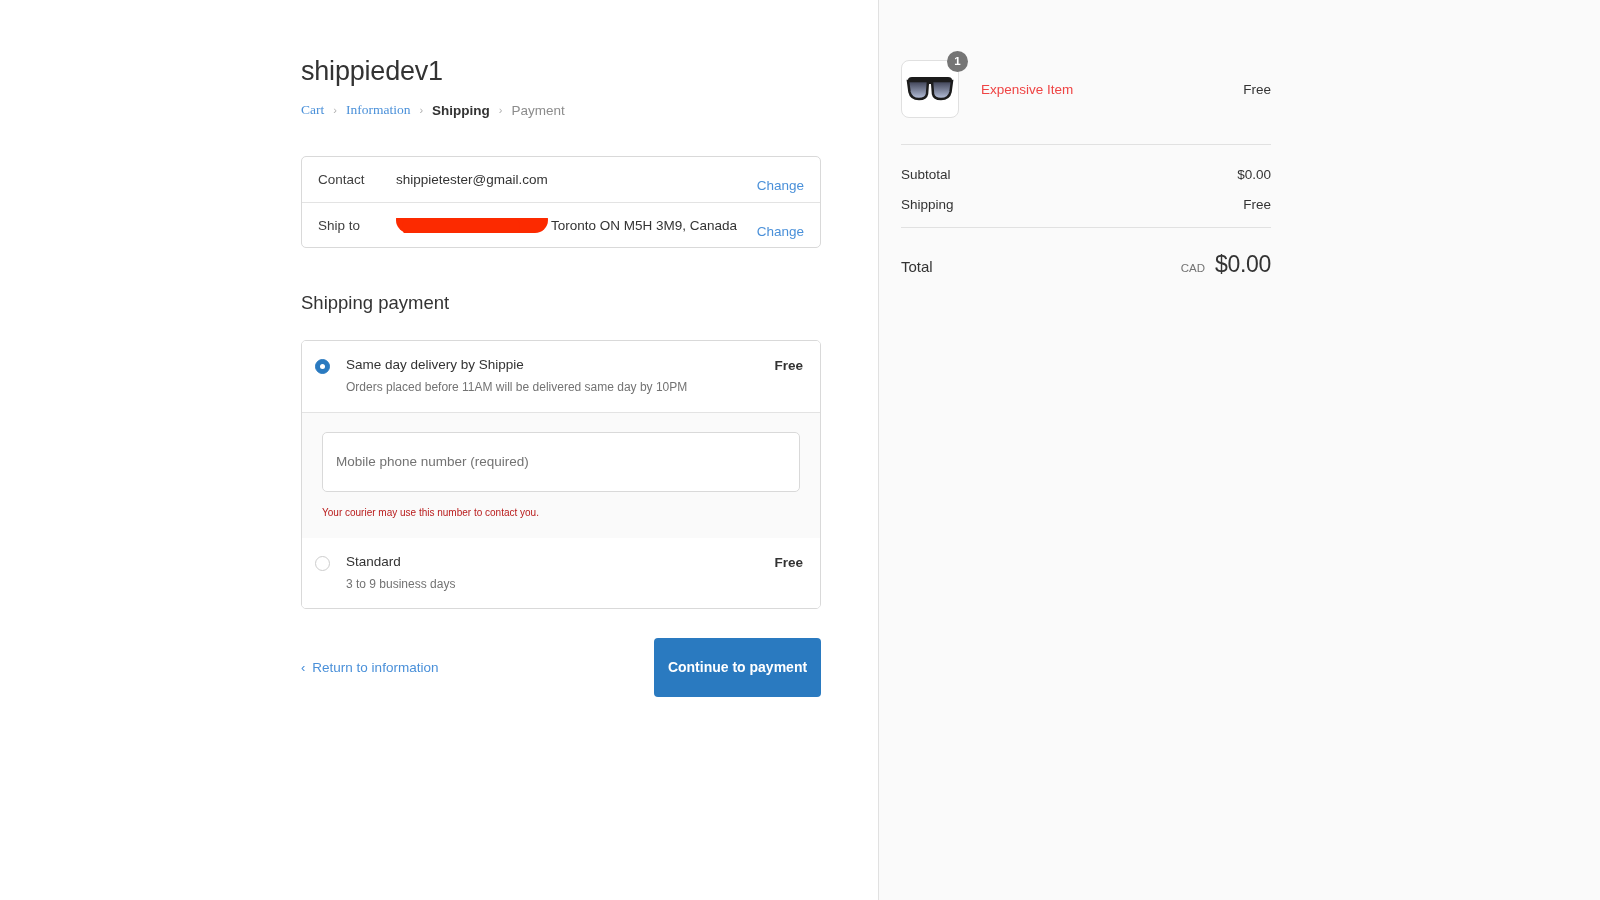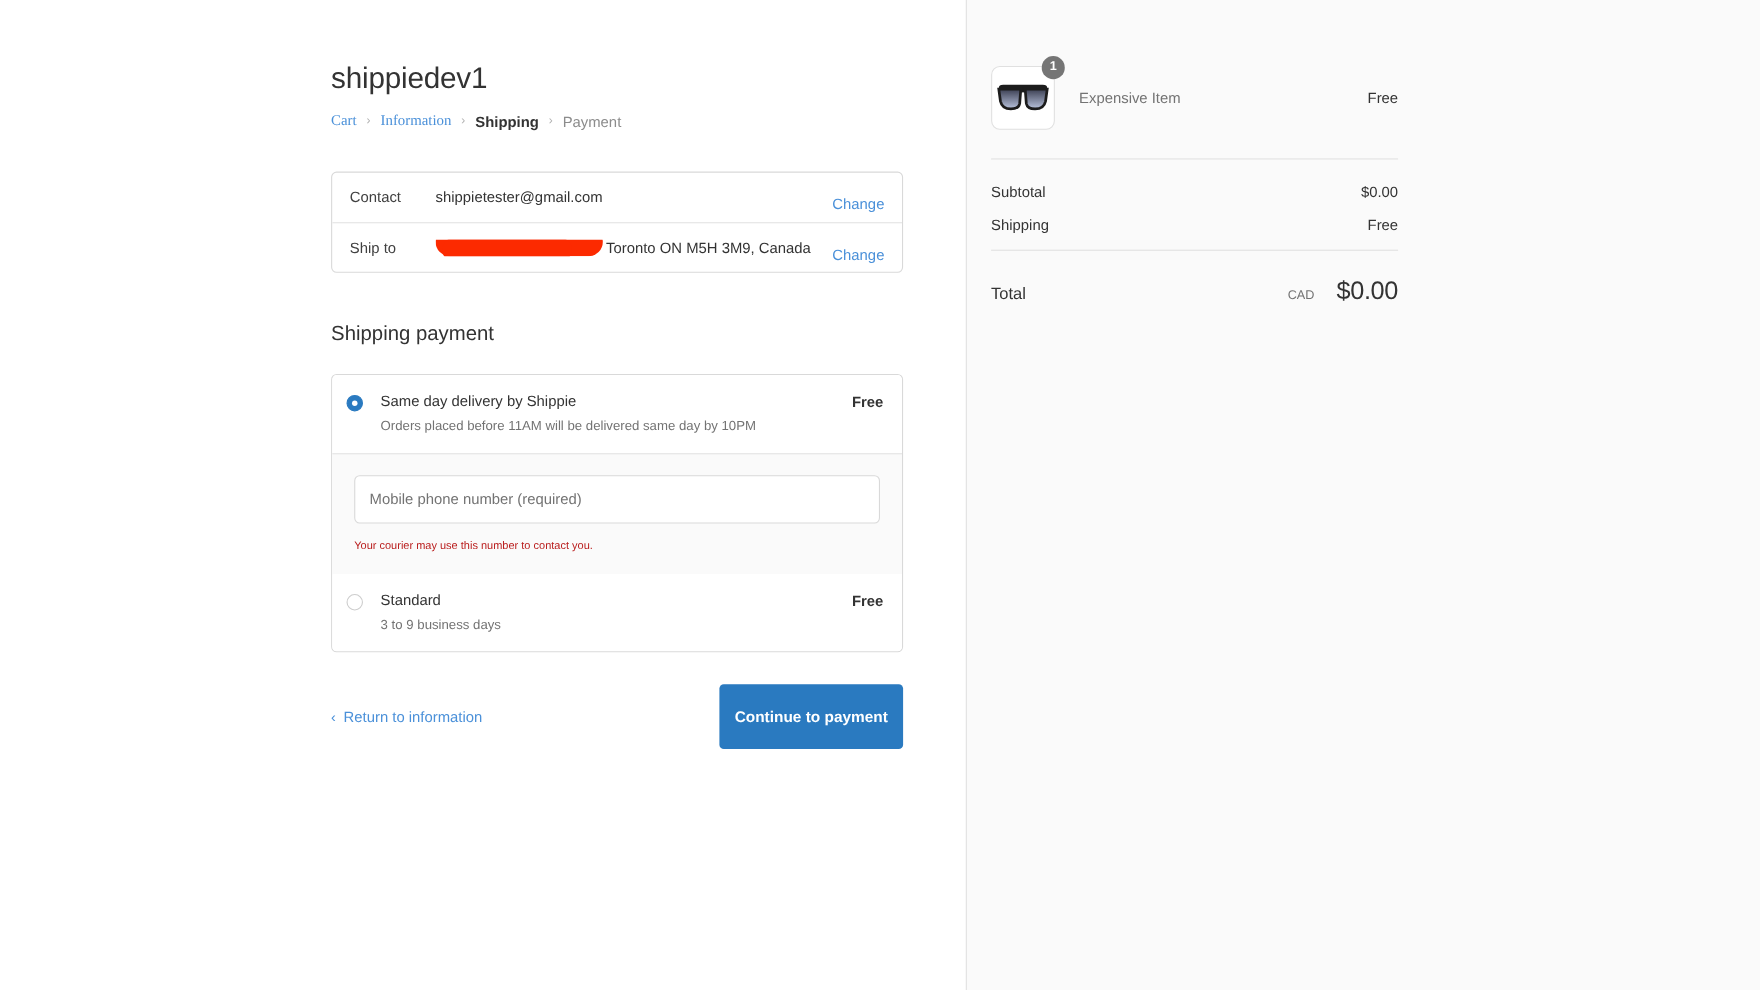--- a/index.html
+++ b/index.html
@@ -180,21 +180,21 @@
     flex: 0 0 auto;
     margin-top: 1px;
   }
   .phone-panel {
     background: #fafafa;
     border-top: 1px solid #e3e3e3;
     padding: 19px 20px 20px 20px;
   }
   .phone-input {
     width: 100%;
-    height: 44px;
+    height: 60px;
     border: 1px solid #d9d9d9;
     border-radius: 5px;
     background: #ffffff;
     padding: 0 13px;
     font-size: 13.5px;
     color: #333333;
     font-family: "Liberation Sans", sans-serif;
     outline: none;
   }
   .phone-input::placeholder { color: #737373; }
@@ -280,21 +280,21 @@
     font-size: 11.5px;
     font-weight: 700;
     display: flex;
     align-items: center;
     justify-content: center;
     line-height: 1;
   }
   .item-name {
     flex: 1 1 auto;
     font-size: 13.5px;
-    color: #737373;
+    color: #ef4444;
   }
   .item-price {
     flex: 0 0 auto;
     font-size: 13.5px;
     color: #333333;
   }
   .sum-divider {
     height: 1px;
     background: #e1e1e1;
     width: 370px;
@@ -313,21 +313,21 @@
     display: flex;
     justify-content: space-between;
     align-items: baseline;
     padding-top: 23px;
   }
   .grand-label { font-size: 15px; color: #333333; }
   .grand-right { display: flex; align-items: baseline; }
   .grand-cur {
     font-size: 11.5px;
     color: #737373;
-    margin-right: 20px;
+    margin-right: 10px;
   }
   .grand-amount {
     font-size: 23px;
     color: #333333;
     font-weight: 400;
     letter-spacing: -0.3px;
   }
 </style>
 </head>
 <body>

